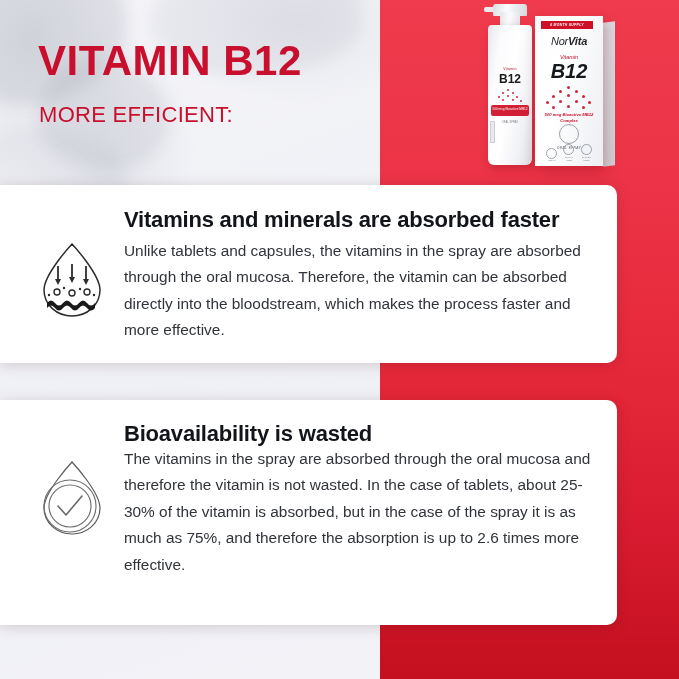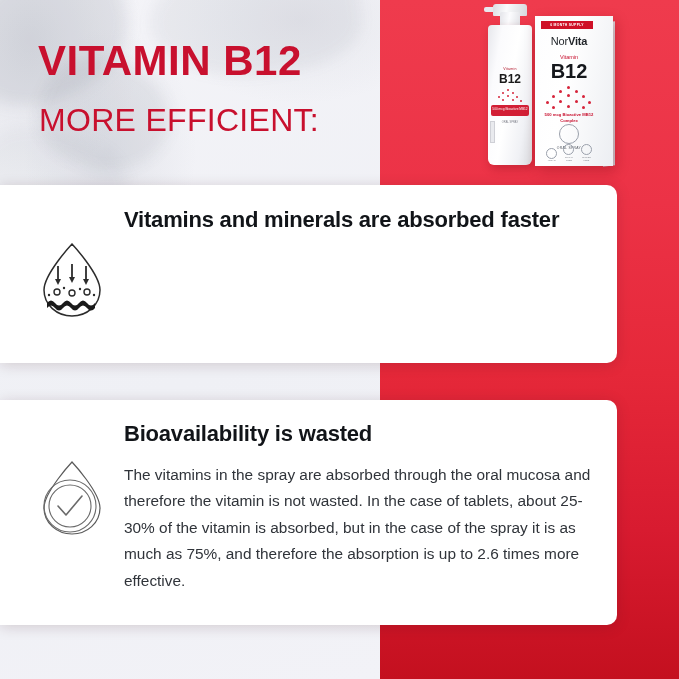--- a/index.html
+++ b/index.html
@@ -57,21 +57,21 @@
   }
   .title-main {
     position:absolute; left:38px; top:40px;
     font-size:42px; font-weight:bold;
     letter-spacing:0.5px;
     color:#c8102e;
     line-height:1;
   }
   .title-sub {
     position:absolute; left:39px; top:104px;
-    font-size:32px; font-weight:normal;
+    font-size:22px; font-weight:normal;
     letter-spacing:0.3px;
     color:#c8102e;
     line-height:1;
   }
 
   
   .product {
     position:absolute; left:380px; top:0;
     width:299px; height:185px;
     overflow:hidden;
@@ -122,23 +122,24 @@
     font-size:2.6px; color:#7d7f88; text-align:center; line-height:2.2;
   }
   .bottle-sidetag {
     position:absolute; left:2px; top:96px;
     width:5px; height:22px;
     background:#e9eaee; border:.4px solid #cfd0d6;
   }
 
   .box {
     position:absolute; left:155px; top:16px;
-    width:78px; height:150px;
+    width:68px; height:150px;
     background:linear-gradient(100deg,#fdfdfe 0%,#ffffff 40%,#eceef2 100%);
     box-shadow:3px 5px 12px rgba(120,10,20,0.32);
+    font-style:italic;
   }
   .box-side {
     position:absolute; left:223px; top:22px;
     width:12px; height:144px;
     background:linear-gradient(100deg,#e0e1e6,#cfd1d7);
     transform:skewY(-6deg);
   }
   .box-supply {
     position:absolute; left:6px; top:5px;
     width:52px; height:8px;
@@ -209,21 +210,21 @@
   }
   .card-body {
     position:absolute; left:124px;
     width:470px;
     font-size:15.4px; color:#30343a;
     line-height:1.72;
   }
   .c1-head { top:207px; }
   .c1-body { top:238px; }
   .c2-head { top:421px; }
-  .c2-body { top:462px; }
+  .c2-body { top:446px; }
 </style>
 </head>
 <body>
 
 <div id="canvas">
 
   <div class="bg-left">
     <div class="leaf a"></div>
     <div class="leaf b"></div>
     <div class="leaf c"></div>
@@ -315,20 +316,21 @@
       <circle cx="36" cy="53" r="3" fill="none" stroke="#2c2c2c" stroke-width="1.4"></circle>
       <circle cx="51" cy="52" r="3" fill="none" stroke="#2c2c2c" stroke-width="1.4"></circle>
       <circle cx="13" cy="55" r="1.2" fill="#2c2c2c"></circle>
       <circle cx="28" cy="48" r="1.2" fill="#2c2c2c"></circle>
       <circle cx="44" cy="49" r="1.2" fill="#2c2c2c"></circle>
       <circle cx="58" cy="55" r="1.2" fill="#2c2c2c"></circle>
       <path d="M11 63 q4 -5 8 0 q4 5 8 0 q4 -5 8 0 q4 5 8 0 q4 -5 8 0 q4 5 8 0 l0 5 q-4 5 -8 0 q-4 -5 -8 0 q-4 5 -8 0 q-4 -5 -8 0 q-4 5 -8 0 q-4 -5 -8 0 Z" fill="#1a1a1a"></path>
     </svg>
   </div>
   <div class="card-head c1-head">Vitamins and minerals are absorbed faster</div>
+  <div class="card-body c1-body">Unlike tablets and capsules, the vitamins in the spray are absorbed through the oral mucosa. Therefore, the vitamin can be absorbed directly into the bloodstream, which makes the process faster and more effective.</div>
 
   <div class="card card2"></div>
   <div class="card-icon" style="top:458px">
     <svg viewBox="0 0 72 80" width="72" height="80" aria-hidden="true">
       <path d="M36 4 C36 4 64 34 64 50 C64 65 51 76 36 76 C21 76 8 65 8 50 C8 34 36 4 36 4 Z" fill="none" stroke="#5a5a5a" stroke-width="1.2"></path>
       <circle cx="34" cy="48" r="26" fill="none" stroke="#6a6a6a" stroke-width="1.1"></circle>
       <circle cx="34" cy="48" r="21" fill="none" stroke="#6a6a6a" stroke-width="1.1"></circle>
       <path d="M22 48 l8 9 l16 -19" fill="none" stroke="#6a6a6a" stroke-width="1.6" stroke-linecap="round" stroke-linejoin="round"></path>
     </svg>
   </div>

